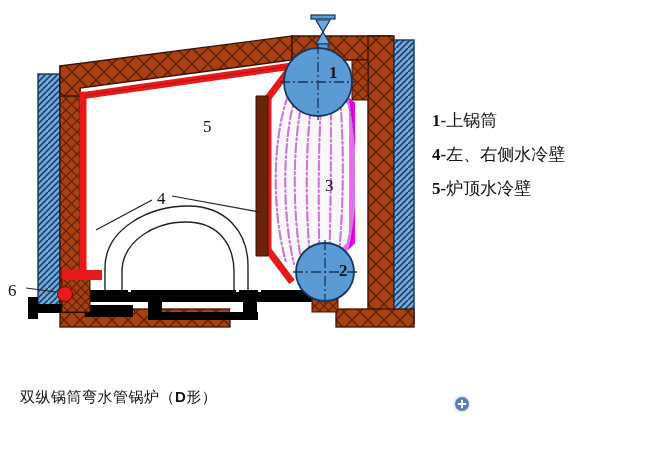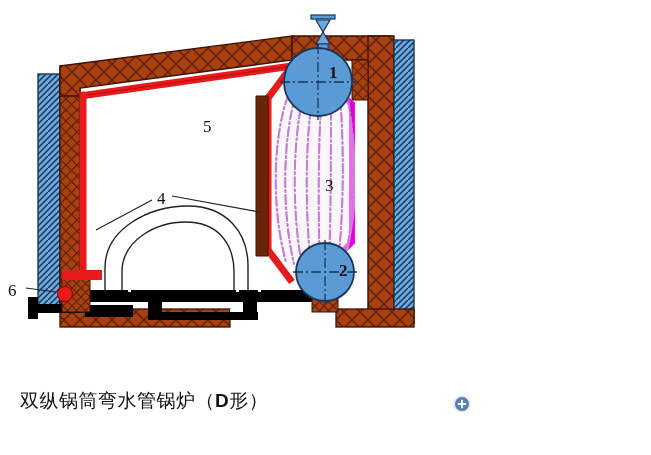--- a/index.html
+++ b/index.html
@@ -44,21 +44,21 @@
     font-weight: bold;
     font-family: "Liberation Serif", "DejaVu Serif", serif;
   }
   .legend-item .cn {
     font-weight: 500;
   }
   .caption {
     position: absolute;
     left: 20px;
     top: 388px;
-    font-size: 19px;
+    font-size: 15px;
     color: #111111;
     letter-spacing: 0.5px;
     white-space: nowrap;
   }
   .caption .bold-d {
     font-weight: bold;
   }
   .plus-badge {
     position: absolute;
     left: 452px;
@@ -244,20 +244,29 @@
       <text x="339" y="276" font-weight="bold">2</text>
       <text x="325" y="191">3</text>
       <text x="157" y="204">4</text>
       <text x="203" y="132">5</text>
       <text x="8" y="296">6</text>
     </g>
 
   </svg>
 
   <div class="legend">
+    <div class="legend-item">
+      <span class="num">1</span><span class="num">-</span><span class="cn">上锅筒</span>
+    </div>
+    <div class="legend-item">
+      <span class="num">4</span><span class="num">-</span><span class="cn">左、右侧水冷壁</span>
+    </div>
+    <div class="legend-item">
+      <span class="num">5</span><span class="num">-</span><span class="cn">炉顶水冷壁</span>
+    </div>
   </div>
 
   <div class="caption"><span>双纵锅筒弯水管锅炉</span><span>（</span><span class="bold-d">D</span><span>形）</span></div>
 
   <svg class="plus-badge" viewBox="0 0 20 20">
     <circle cx="10" cy="10" r="9.5" fill="url(#badgeGlow)" opacity="0.35"></circle>
     <circle cx="10" cy="10" r="7" fill="#5B7FB5"></circle>
     <rect x="5.8" y="9.1" width="8.4" height="1.9" rx="0.5" fill="#ffffff"></rect>
     <rect x="9.05" y="5.8" width="1.9" height="8.4" rx="0.5" fill="#ffffff"></rect>
   </svg>

